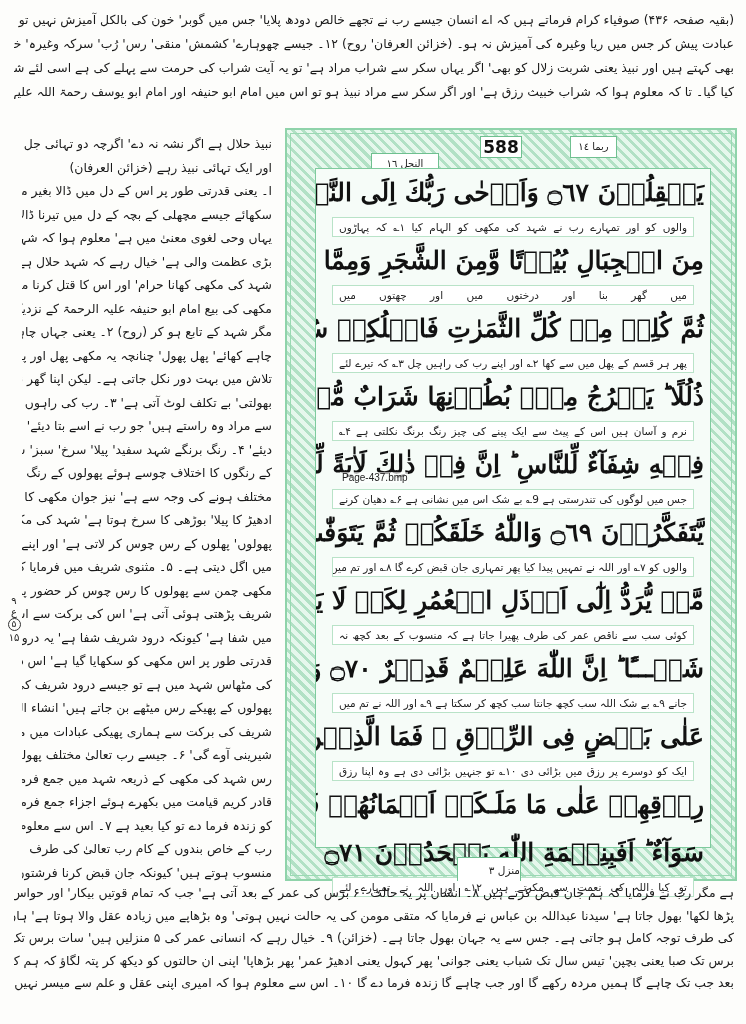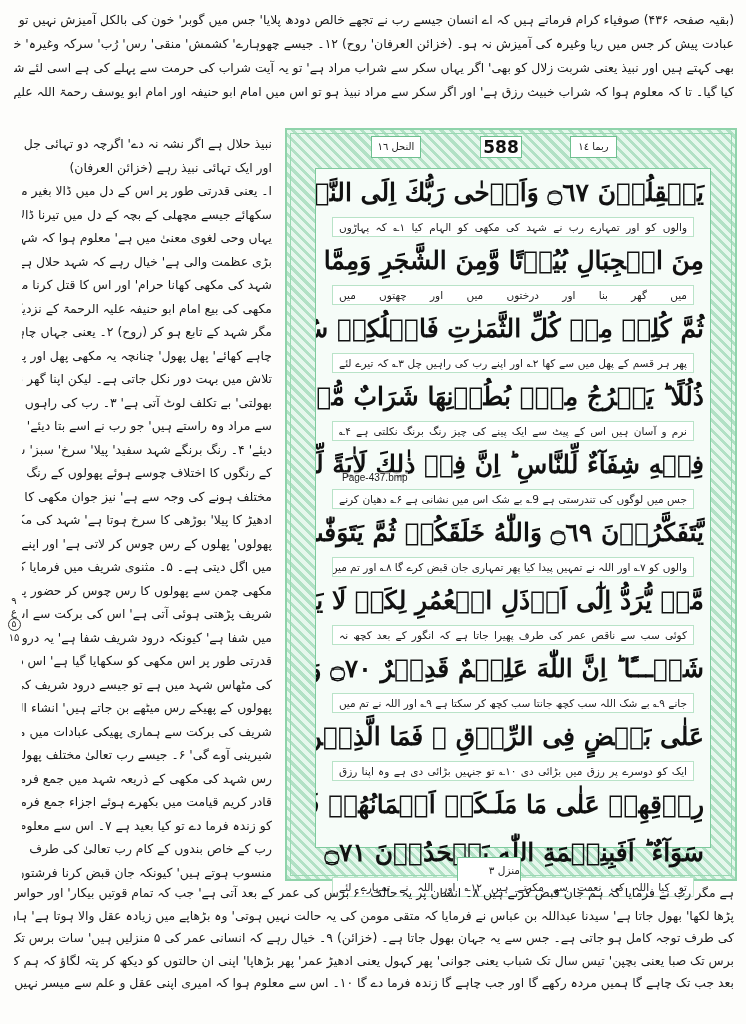--- a/index.html
+++ b/index.html
@@ -38,21 +38,21 @@
       #dff3e6;
     border: 2px solid #8fd3aa;
   }
   #quran-frame::before {
     content: ""; position: absolute; inset: 3px; border: 1px solid #9ad9b3; pointer-events: none;
   }
   .header-box {
     position: absolute; top: 6px; height: 22px; background: #fff; border: 1px solid #6fc090;
     font-size: 10px; text-align: center; line-height: 20px; color: #222;
   }
-  #hdr-left { left: 84px; width: 50px; }
+  #hdr-left { left: 84px; width: 68px; margin-top: 17px; }
   #hdr-center { left: 193px; width: 42px; font-size: 17px; font-weight: bold; line-height: 20px; color: #111; }
   #hdr-right { left: 283px; width: 47px; }
 
   #verses-panel {
     position: absolute; left: 28px; top: 38px; width: 396px; height: 680px;
     background: #f6fcf8; border: 1px solid #7fcb9e;
   }
   .arabic-line {
     height: 48px; font-family: "DejaVu Serif", serif; font-size: 25px; font-weight: bold;
     line-height: 48px; text-align: justify; text-align-last: justify; padding: 0 6px;
@@ -146,21 +146,21 @@
     <div class="translation-line">میں گھر بنا اور درختوں میں اور چھتوں میں</div>
     <div class="arabic-line">ثُمَّ كُلِىۡ مِنۡ كُلِّ الثَّمَرٰتِ فَاسۡلُكِىۡ سُبُلَ رَبِّكِ</div>
     <div class="translation-line">پھر ہر قسم کے پھل میں سے کھا ۲؎ اور اپنے رب کی راہیں چل ۳؎ کہ تیرے لئے</div>
     <div class="arabic-line">ذُلُلًا ؕ يَخۡرُجُ مِنۡۢ بُطُوۡنِهَا شَرَابٌ مُّخۡتَلِفٌ اَلۡوَانُهٗ</div>
     <div class="translation-line">نرم و آسان ہیں اس کے پیٹ سے ایک پینے کی چیز رنگ برنگ نکلتی ہے ۴؎</div>
     <div class="arabic-line">فِيۡهِ شِفَآءٌ لِّلنَّاسِ ؕ اِنَّ فِىۡ ذٰلِكَ لَاٰيَةً لِّقَوۡمٍ</div>
     <div class="translation-line">جس میں لوگوں کی تندرستی ہے 9؎ بے شک اس میں نشانی ہے ۶؎ دھیان کرنے</div>
     <div class="arabic-line">يَّتَفَكَّرُوۡنَ ۝٦٩ وَاللّٰهُ خَلَقَكُمۡ ثُمَّ يَتَوَفّٰٮكُمۡ ۙ وَمِنۡكُمۡ</div>
     <div class="translation-line">والوں کو ۷؎ اور اللہ نے تمہیں پیدا کیا پھر تمہاری جان قبض کرے گا ۸؎ اور تم میں</div>
     <div class="arabic-line">مَّنۡ يُّرَدُّ اِلٰٓى اَرۡذَلِ الۡعُمُرِ لِكَىۡ لَا يَعۡلَمَ بَعۡدَ عِلۡمٍ</div>
-    <div class="translation-line">کوئی سب سے ناقص عمر کی طرف پھیرا جاتا ہے کہ انگور کے بعد کچھ نہ</div>
+    <div class="translation-line">کوئی سب سے ناقص عمر کی طرف پھیرا جاتا ہے کہ منسوب کے بعد کچھ نہ</div>
     <div class="arabic-line">شَيۡـــًٔا ؕ اِنَّ اللّٰهَ عَلِيۡمٌ قَدِيۡرٌ ۝٧٠ وَاللّٰهُ فَضَّلَ بَعۡضَكُمۡ</div>
     <div class="translation-line">جانے ۹؎ بے شک اللہ سب کچھ جانتا سب کچھ کر سکتا ہے ۹؎ اور اللہ نے تم میں</div>
     <div class="arabic-line">عَلٰى بَعۡضٍ فِى الرِّزۡقِ ۚ فَمَا الَّذِيۡنَ فُضِّلُوۡا بِرَآدِّىۡ</div>
     <div class="translation-line">ایک کو دوسرے پر رزق میں بڑائی دی ۱۰؎ تو جنہیں بڑائی دی ہے وہ اپنا رزق</div>
     <div class="arabic-line">رِزۡقِهِمۡ عَلٰى مَا مَلَـكَتۡ اَيۡمَانُهُمۡ فَهُمۡ فِيۡهِ</div>
     <div class="arabic-line">سَوَآءٌ ؕ اَفَبِنِعۡمَةِ اللّٰهِ يَجۡحَدُوۡنَ ۝٧١ وَاللّٰهُ جَعَلَ</div>
     <div class="translation-line">تو کیا اللہ کی نعمت سے مکرتے ہیں ۱۲؎ اور اللہ نے تمہارے لئے</div>
   </div>
 
   <div id="manzil-box" class="rtl">منزل ٣</div>

